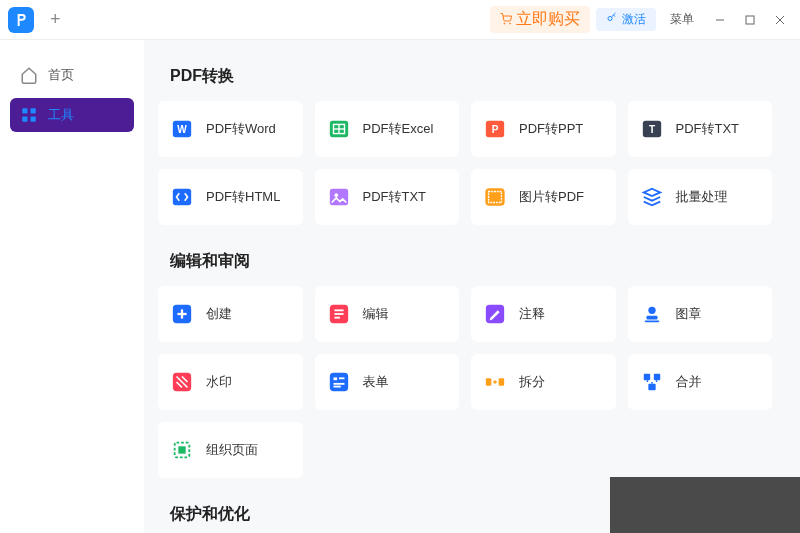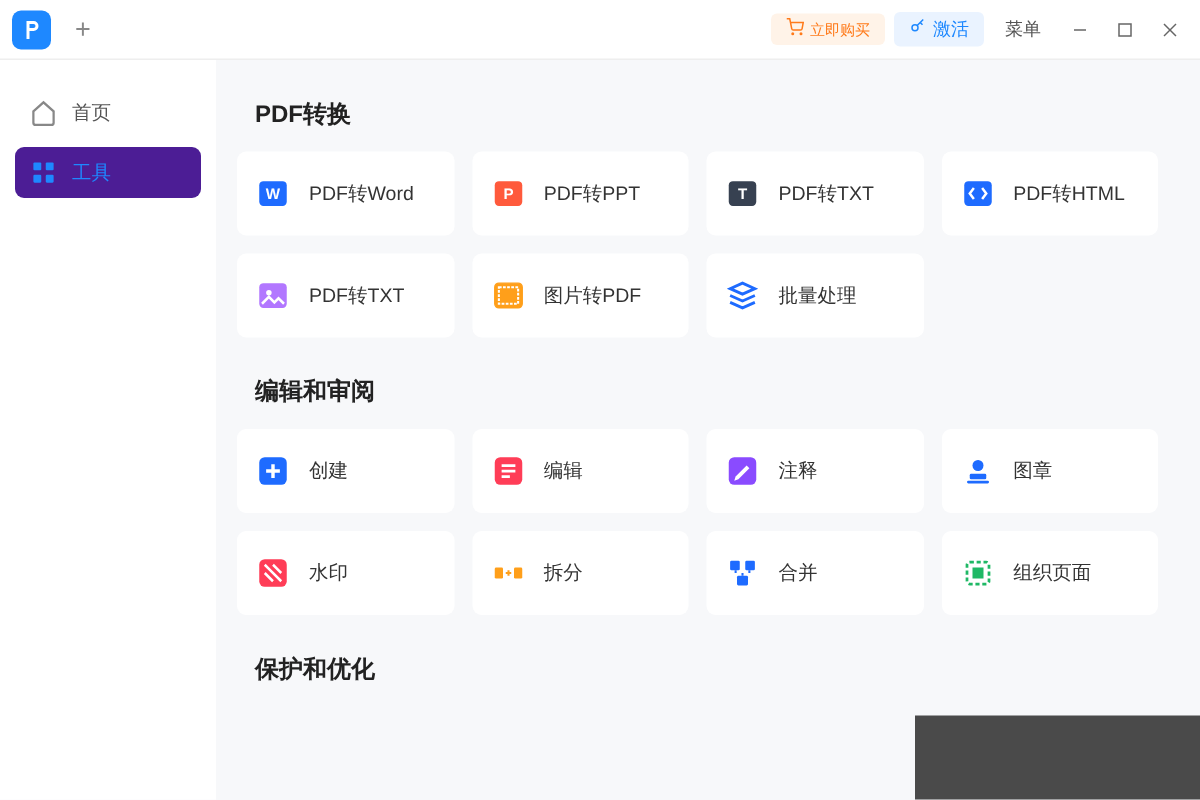--- a/index.html
+++ b/index.html
@@ -4,21 +4,21 @@
 <style>
 * { box-sizing: border-box; margin: 0; padding: 0; }
 body { font-family: "Microsoft YaHei", Arial, sans-serif; background: #f7f8fa; font-size: 13px; color: #333; }
 .window { width: 800px; height: 533px; background: #fff; display: flex; flex-direction: column; position: relative; overflow: hidden; }
 .titlebar { height: 40px; display: flex; align-items: center; justify-content: space-between; border-bottom: 1px solid #eee; padding: 0 8px 0 8px; background: #fff; }
 .titlebar-left { display: flex; align-items: center; gap: 10px; }
 .app-logo { width: 26px; height: 26px; background: #1e88ff; border-radius: 6px; display: flex; align-items: center; justify-content: center; }
 .app-logo svg { width: 16px; height: 16px; fill: #fff; }
 .plus-btn { font-size: 18px; color: #888; cursor: pointer; padding: 0 6px; }
 .titlebar-right { display: flex; align-items: center; gap: 6px; }
-.btn-buy { display: flex; align-items: center; gap: 4px; background: #fff3e8; color: #ff7a1a; border-radius: 4px; padding: 3px 10px; font-size: 10px; cursor: pointer; }
+.btn-buy { display: flex; align-items: center; gap: 4px; background: #fff3e8; color: #ff7a1a; border-radius: 4px; padding: 3px 10px; font-size: 16px; cursor: pointer; }
 .btn-activate { display: flex; align-items: flex-start; gap: 4px; background: #eaf3ff; color: #1e88ff; border-radius: 4px; padding: 3px 10px; font-size: 12px; cursor: pointer; }
 .menu-text { font-size: 12px; color: #555; padding: 0 8px; cursor: pointer; }
 .win-btn { width: 24px; height: 24px; display: flex; align-items: center; justify-content: center; color: #666; cursor: pointer; }
 .body-area { flex: 1; display: flex; overflow: hidden; justify-content: space-between; }
 .sidebar { width: 144px; background: #fff; padding: 18px 10px; display: flex; flex-direction: column; gap: 6px; }
 .side-item { display: flex; align-items: center; gap: 10px; padding: 8px 10px; border-radius: 6px; cursor: pointer; font-size: 13px; color: #555; }
 .side-item.active { background: #4c1d95; color: #1e88ff; font-weight: 500; }
 .side-icon { width: 18px; height: 18px; display: flex; align-items: center; justify-content: center; }
 .main { flex: 1; overflow-y: auto; padding: 22px 28px 80px 14px; background: #f7f8fa; }
 .section-title { font-size: 16px; font-weight: 600; color: #222; margin: 4px 0 14px 12px; }
@@ -110,20 +110,31 @@
               <svg viewBox="0 0 24 24">
                 <rect x="2" y="3" width="20" height="18" rx="3" fill="#1e6bff"></rect>
                 <text x="12" y="16" text-anchor="middle" fill="#fff" font-size="11" font-weight="bold">W</text>
               </svg>
             </span>
           <span>PDF转Word</span>
         </div>
         <div class="tool-card">
           <span class="tool-icon">
               <svg viewBox="0 0 24 24">
+                <rect x="2" y="3" width="20" height="18" rx="3" fill="#1fb865"></rect>
+                <rect x="6" y="7" width="12" height="10" fill="none" stroke="#fff" stroke-width="1.5"></rect>
+                <line x1="12" y1="7" x2="12" y2="17" stroke="#fff" stroke-width="1.5"></line>
+                <line x1="6" y1="12" x2="18" y2="12" stroke="#fff" stroke-width="1.5"></line>
+              </svg>
+            </span>
+          <span>PDF转Excel</span>
+        </div>
+        <div class="tool-card">
+          <span class="tool-icon">
+              <svg viewBox="0 0 24 24">
                 <rect x="2" y="3" width="20" height="18" rx="3" fill="#ff5a3c"></rect>
                 <text x="12" y="16" text-anchor="middle" fill="#fff" font-size="11" font-weight="bold">P</text>
               </svg>
             </span>
           <span>PDF转PPT</span>
         </div>
         <div class="tool-card">
           <span class="tool-icon">
               <svg viewBox="0 0 24 24">
                 <rect x="2" y="3" width="20" height="18" rx="3" fill="#374151"></rect>
@@ -213,20 +224,32 @@
           <span>图章</span>
         </div>
         <div class="tool-card">
           <span class="tool-icon">
               <svg viewBox="0 0 24 24">
                 <rect x="2" y="2" width="20" height="20" rx="4" fill="#ff3d57"></rect>
                 <path d="M6 6l12 12M6 12l6 6M12 6l6 6" stroke="#fff" stroke-width="1.8"></path>
               </svg>
             </span>
           <span>水印</span>
+        </div>
+        <div class="tool-card">
+          <span class="tool-icon">
+              <svg viewBox="0 0 24 24">
+                <rect x="2" y="2" width="20" height="20" rx="4" fill="#1e6bff"></rect>
+                <rect x="6" y="7" width="4" height="3" fill="#fff"></rect>
+                <line x1="12" y1="8" x2="18" y2="8" stroke="#fff" stroke-width="2"></line>
+                <line x1="6" y1="14" x2="18" y2="14" stroke="#fff" stroke-width="2"></line>
+                <line x1="6" y1="17" x2="14" y2="17" stroke="#fff" stroke-width="2"></line>
+              </svg>
+            </span>
+          <span>表单</span>
         </div>
         <div class="tool-card">
           <span class="tool-icon">
               <svg viewBox="0 0 24 24" fill="#ff9f1a">
                 <rect x="2" y="8" width="6" height="8" rx="1"></rect>
                 <rect x="16" y="8" width="6" height="8" rx="1"></rect>
                 <path d="M10 12h4M12 10v4" stroke="#ff9f1a" stroke-width="1.5"></path>
               </svg>
             </span>
           <span>拆分</span>

